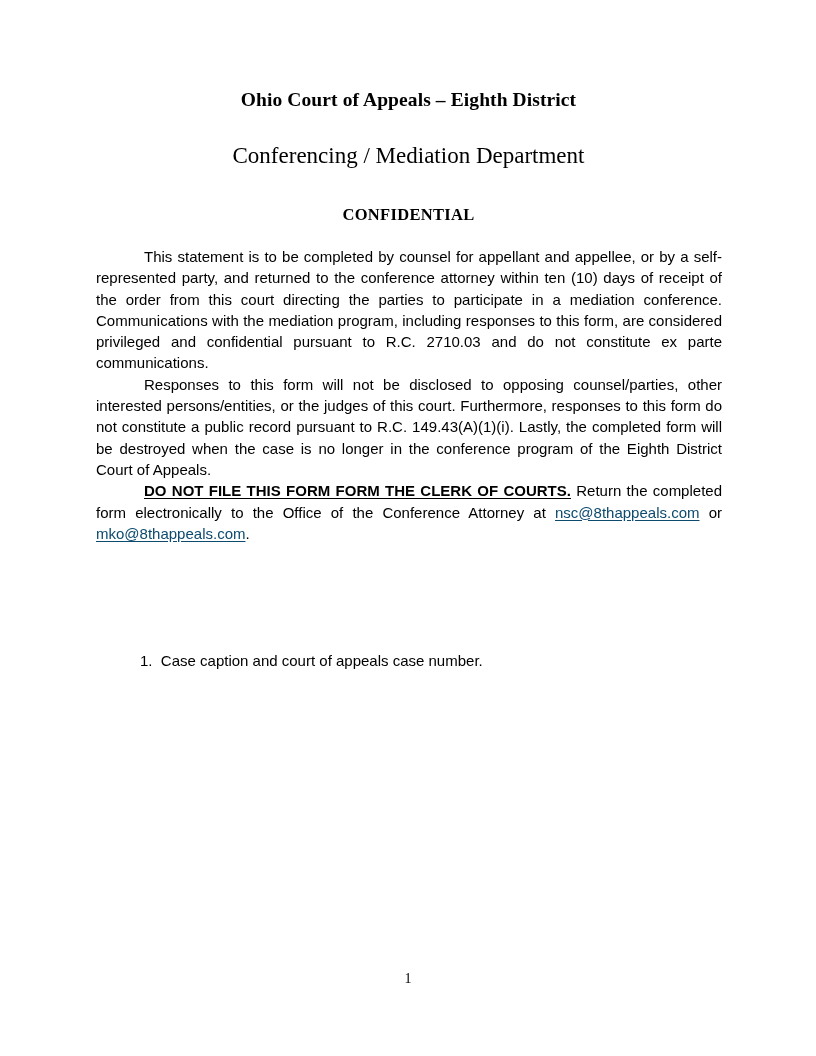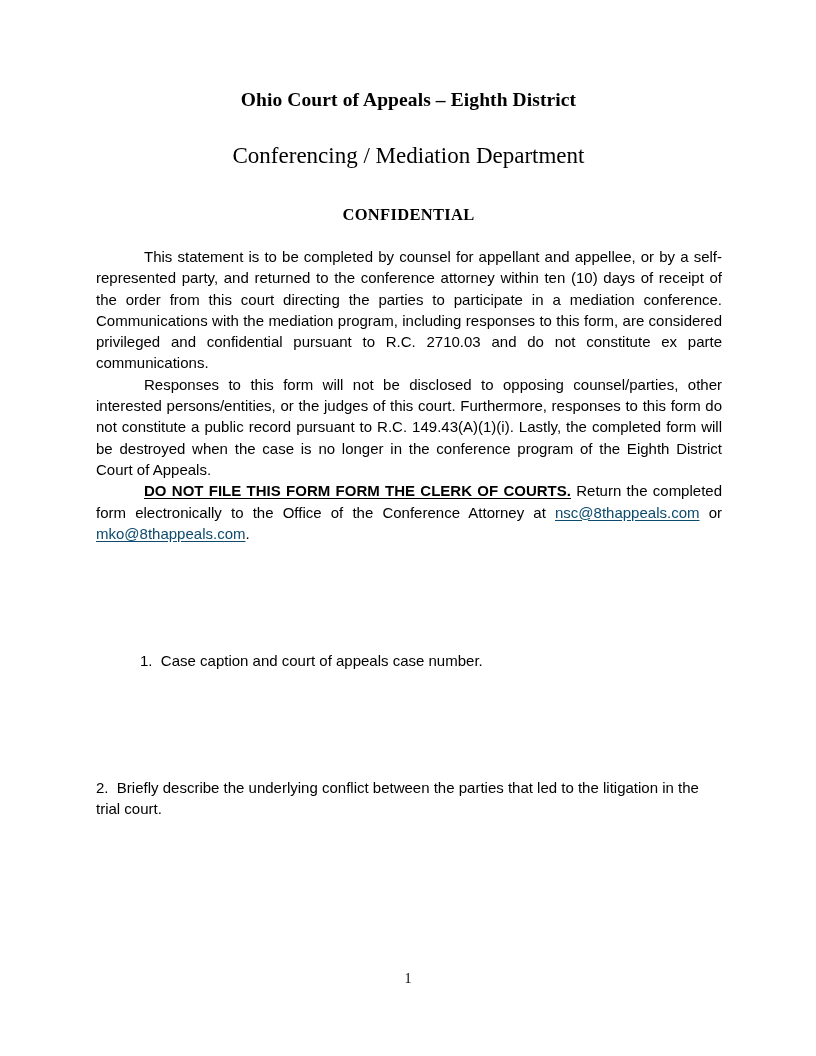--- a/index.html
+++ b/index.html
@@ -161,19 +161,16 @@
 
     <p class="para indent"><span class="bold-underline">DO NOT FILE THIS FORM FORM THE CLERK OF COURTS.</span><span>  Return the completed form electronically to the Office of the Conference Attorney at </span><a class="email-link" href="#">nsc@8thappeals.com</a><span> or </span><a class="email-link" href="#">mko@8thappeals.com</a><span>.</span></p>
 
   </div>
 
 
   <div class="item-q1">
     <p class="numbered-item"><span>1.</span>&nbsp;&nbsp;<span>Case caption and court of appeals case number.</span></p>
   </div>
 
-  <div class="item-q2">
-    <p class="numbered-item"><span>2.</span>&nbsp;&nbsp;<span>Briefly describe the underlying conflict between the parties that led to the litigation in the trial court.</span></p>
-  </div>
 
   <div class="page-number">1</div>
 
 </div>
 
 </body></html>

